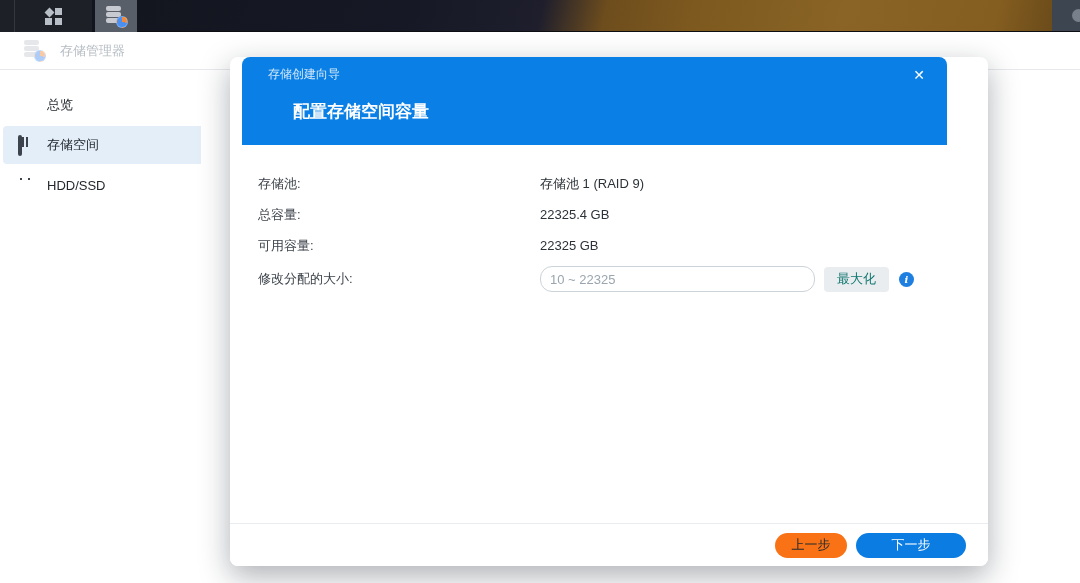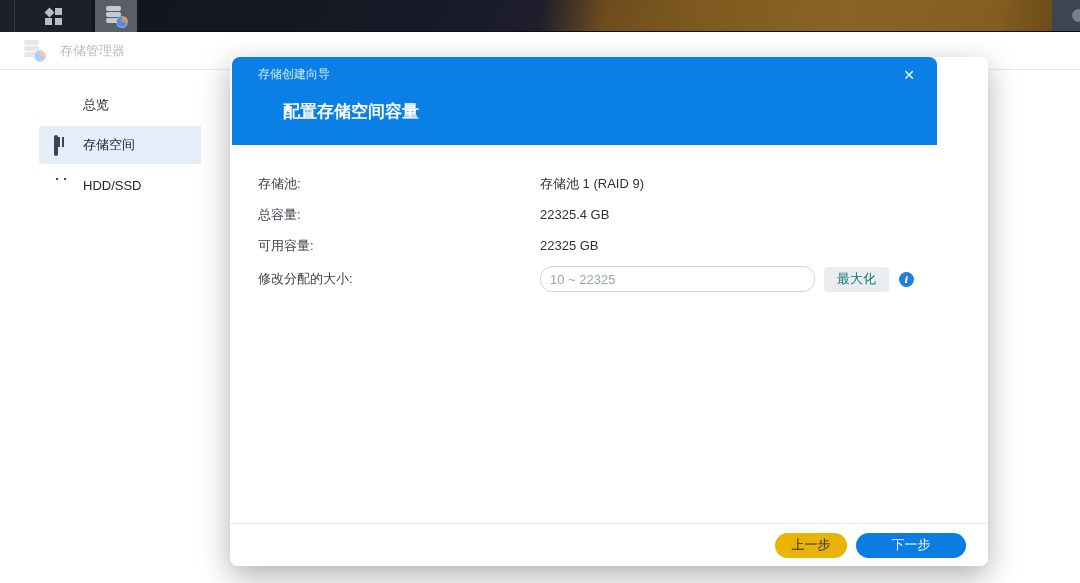--- a/index.html
+++ b/index.html
@@ -35,42 +35,42 @@
   .sm-glyph.faded { opacity:.45; }
 
   
   .win { position:absolute; left:0; top:32px; width:1080px; height:551px; background:#fff; }
   .win-header { position:absolute; left:0; top:0; width:1080px; height:38px; background:#fff;
     border-bottom:1px solid #e7e9ec; display:flex; align-items:center;padding-left:15px; }
   .win-header .sm-glyph { margin-left:9px; }
   .win-title { margin-left:16px; font-size:13px; color:#b7bdc4; }
 
   .sidebar { position:absolute; left:0; top:38px; width:228px; height:513px; background:#fff;
-    border-right:1px solid #eceef0; padding-top:14px;padding-left:36px; }
+    border-right:1px solid #eceef0; padding-top:14px; }
   .side-item { height:38px; margin:2px 3px; display:flex; align-items:center;
     padding-left:15px; border-radius:4px; cursor:pointer; }
   .side-item.selected { background:#e4eef9; }
   .side-item .s-icon { width:17px; height:17px; margin-right:12px; flex:none; }
   .side-item .s-label { font-size:13px; color:#23282e; }
 
   .ic-overview { width:17px; height:13px; margin-top:2px; border-radius:2px; background:#3c434c; position:relative; }
   .ic-overview:before { content:""; position:absolute; left:3px; top:4px; width:4px; height:4px; border-radius:50%; background:#fff; }
   .ic-overview:after { content:""; position:absolute; left:9px; top:4px; width:5px; height:2px; background:#fff; box-shadow:0 3px 0 #fff; }
   .ic-volume { width:16px; height:14px; margin-top:1px; border-radius:2px; border:2px solid #3c434c; position:relative; }
   .ic-volume:before { content:""; position:absolute; left:2px; top:0; width:2px; height:10px; background:#3c434c; box-shadow:4px 0 0 #3c434c; }
   .ic-disk { width:14px; height:14px; margin-top:1px; border-radius:3px; background:#3c434c; position:relative; }
   .ic-disk:before { content:""; position:absolute; left:3px; top:3px; width:6px; height:6px; border-radius:50%; border:1.5px solid #fff; }
   .ic-disk:after { content:""; position:absolute; left:2px; bottom:-3px; width:2px; height:2px; background:#3c434c; box-shadow:8px 0 0 #3c434c; }
 
   .content { position:absolute; left:201px; top:38px; width:879px; height:513px; background:#fff; }
 
   
   .dialog { position:absolute; left:230px; top:57px; width:758px; height:509px;
     border-radius:8px; background:#fff; box-shadow:0 10px 30px rgba(20,30,40,.35); }
-  .dlg-header { position:absolute; left:2px; top:0; width:705px; height:88px; background:#0a80e6;
+  .dlg-header { position:absolute; left:12px; top:0; width:705px; height:88px; background:#0a80e6;
     border-radius:8px 8px 0 0; }
   .dlg-wizard-title { position:absolute; left:26px; top:9px; font-size:12px; color:rgba(255,255,255,.82); }
   .dlg-close { position:absolute; right:17px; top:7px; width:22px; height:22px; color:#fff;
     font-size:14px; font-weight:bold; text-align:center; line-height:22px; cursor:pointer; }
   .dlg-step-title { position:absolute; left:42px; top:43px; font-size:17px; font-weight:bold; color:#fff;padding-left:9px; }
 
   .dlg-body { position:absolute; left:0; top:88px; width:758px; height:378px; padding:28px 28px 0 28px; }
   .frow { display:flex; align-items:center; margin-bottom:10px; min-height:21px; }
   .frow.inp { margin-bottom:6px; min-height:26px; }
   .flabel { width:282px; flex:none; font-size:13px; color:#3c434a; }
@@ -84,21 +84,21 @@
     font-family:"Liberation Sans","DejaVu Sans",sans-serif; }
   .info-icon { margin-left:10px; width:15px; height:15px; border-radius:50%; background:#1f7fe0;
     color:#fff; font-size:10px; font-style:italic; font-weight:bold; text-align:center;
     line-height:15px; font-family:"DejaVu Serif",serif; cursor:pointer; }
 
   .dlg-footer { position:absolute; left:0; bottom:0; width:758px; height:43px;
     border-top:1px solid #e9edf1; border-radius:0 0 8px 8px; background:#fff;
     display:flex; align-items:center; justify-content:flex-end; padding-right:22px; }
   .btn { height:25px; border:none; border-radius:13px; font-size:13px; cursor:pointer;
     font-family:"Liberation Sans","DejaVu Sans",sans-serif; }
-  .btn-back { width:72px; background:#eab308; color:#23282e; margin-right:9px; }
+  .btn-back { width:72px; background:#f97316; color:#23282e; margin-right:9px; }
   .btn-next { width:110px; background:#0b7de2; color:#fff; }
 </style>
 </head>
 <body>
 
 <div class="taskbar">
   <div class="tb-left"></div>
   <div class="tb-divider"></div>
   <div class="tb-launcher">
     <div class="grid-icon">

